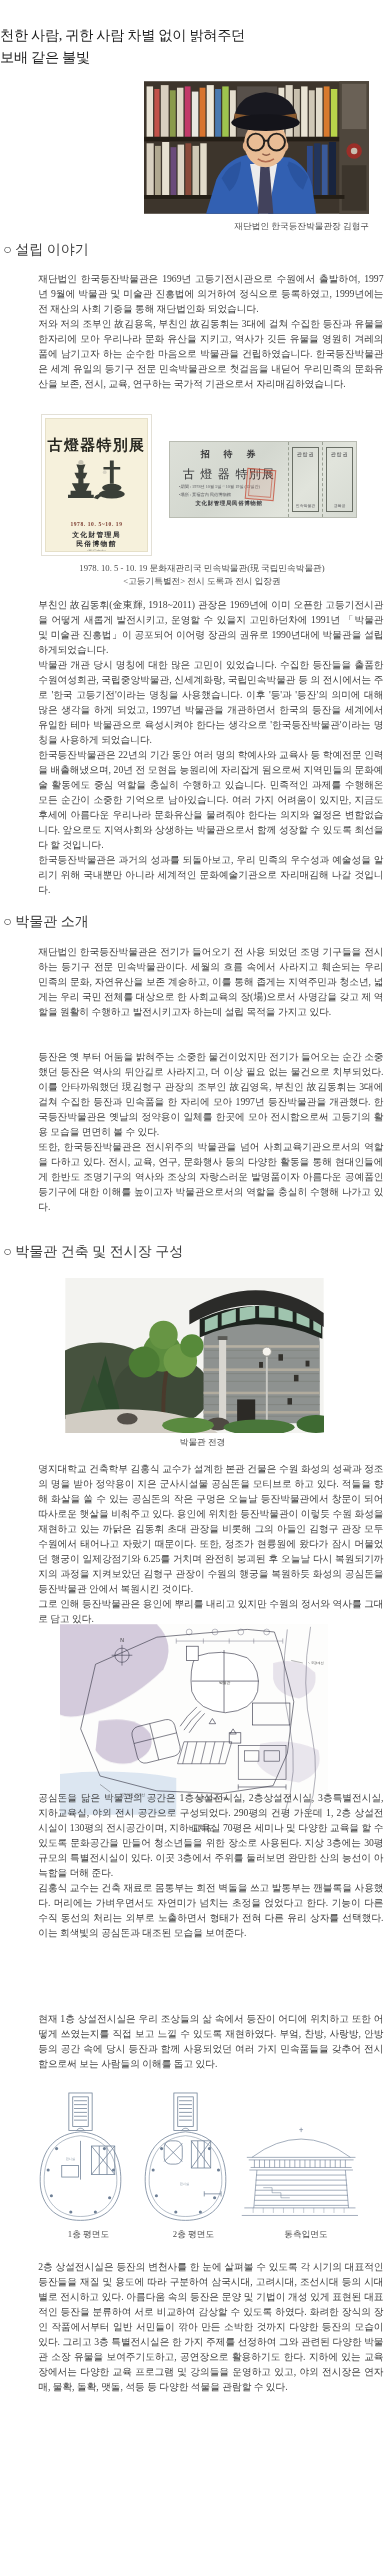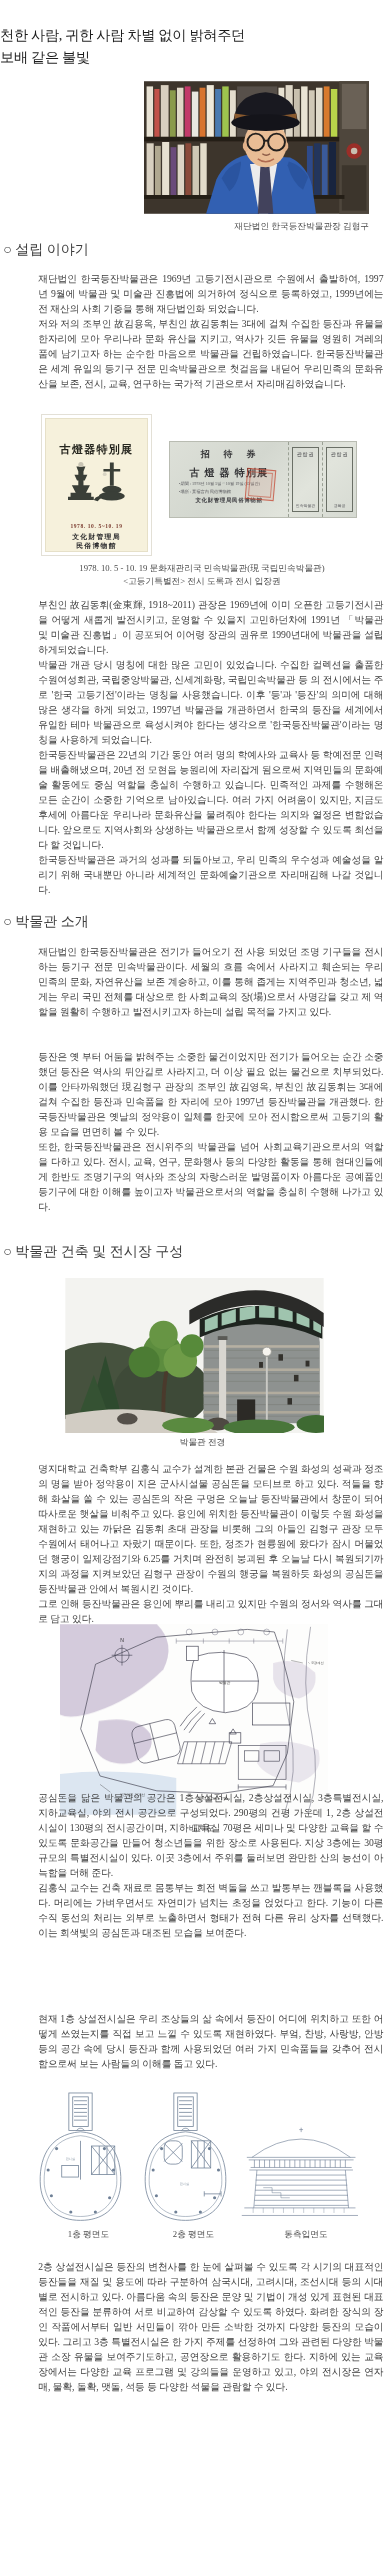--- a/index.html
+++ b/index.html
@@ -18,31 +18,31 @@
   .para p{margin:0;}
   .cap{font-size:8.7px;color:#4a4a4a;line-height:13px;margin:0;padding-left:16px;}
   .capcenter{left:0;right:0;text-align:center;}
   figure{margin:0;}
   .figframe{background:#fff;}
   
   .poster{left:41px;top:414px;width:111px;height:142px;background:#ffffff;
     border:0.6px solid #e3e0d6;box-sizing:border-box;padding:3.2px;}
   .poster-inner{width:100%;height:100%;background:#f6f1dc;border:0.6px solid #e6e0c8;
     box-sizing:border-box;text-align:center;overflow:hidden;}
-  .poster-title{font-size:11px;font-weight:bold;color:#26261f;letter-spacing:1.3px;margin-top:23px;}
+  .poster-title{font-size:15px;font-weight:bold;color:#26261f;letter-spacing:1.3px;margin-top:17px;}
   .poster-date{font-size:5.5px;color:#7a3a2e;font-weight:bold;margin-top:5.2px;letter-spacing:0.6px;}
   .poster-org{font-size:6.8px;font-weight:bold;color:#2e2e30;line-height:1.35;margin-top:2.6px;letter-spacing:1.3px;}
   .poster-sub{font-size:4.2px;color:#8a8a80;margin-top:1.3px;}
   
   .ticket{left:169px;top:441px;width:188px;height:77px;box-sizing:border-box;
     background:linear-gradient(135deg,#dde0d8 0%,#d3d7cf 40%,#e1e4dc 70%,#d6dad2 100%);
     border:0.6px solid #b9bcb2;display:flex;}
   .ticket-main{flex:1;position:relative;text-align:center;padding-top:5.8px;}
   .ticket-title{font-size:9px;font-weight:bold;color:#3a3a3c;letter-spacing:5.8px;margin:0 0 0 3.9px;}
-  .ticket-sub{font-size:10px;font-weight:bold;color:#333336;letter-spacing:1.3px;margin-top:5.2px;}
+  .ticket-sub{font-size:12px;font-weight:normal;color:#333336;letter-spacing:1.3px;margin-top:5.2px;}
   .ticket-line{font-size:4.2px;color:#55555a;text-align:left;margin:1.3px 0 0 9px;line-height:1.45;}
   .ticket-org{font-size:5.5px;color:#3c3c40;font-weight:bold;letter-spacing:0.6px;margin-top:1.9px;}
   .seal{position:absolute;left:76px;top:27px;width:27px;height:28.5px;
     border:1.3px solid rgba(196,72,52,.75);transform:rotate(5deg);
     background:rgba(205,85,60,.10);}
   .seal:before{content:"";position:absolute;inset:1.9px;border:0.6px solid rgba(196,72,52,.55);}
   .stub{width:34px;border-left:0.6px dashed #9aa094;box-sizing:border-box;padding:5.2px 2.6px;
     display:flex;flex-direction:column;justify-content:space-between;align-items:center;}
   .stub-box{width:100%;height:100%;border:0.6px solid #6a6f66;display:flex;flex-direction:column;
     justify-content:space-between;align-items:center;box-sizing:border-box;padding:3.2px 1.3px;}
@@ -187,21 +187,21 @@
   </div>
 </figure>
 
 <div class="abs capcenter" style="top:562px;">
   <p class="cap">1978. 10. 5 - 10. 19 문화재관리국 민속박물관(現 국립민속박물관)</p>
   <p class="cap">&lt;고등기특별전&gt; 전시 도록과 전시 입장권</p>
 </div>
 
 <div class="abs para" style="top:597px;">
   <p>부친인 故김동휘(金東輝, 1918~2011) 관장은  1969년에 이미 오픈한 고등기전시관을 어떻게 새롭게 발전시키고, 운영할 수 있을지 고민하던차에 1991년 「박물관 및 미술관 진흥법」이 공포되어 이어령 장관의 권유로 1990년대에 박물관을 설립하게되었습니다.</p>
-  <p>박물관 개관 당시 명칭에 대한 많은 고민이 있었습니다.  수집한 컬렉션을 출품한 수원여성회관, 국립중앙박물관, 신세계화랑, 국립민속박물관 등 의 전시에서는 주로 '한국 고등기전'이라는 명칭을 사용했습니다.  이후 '등'과 '등잔'의 의미에 대해 많은 생각을 하게 되었고,  1997년 박물관을 개관하면서 한국의 등잔을 세계에서 유일한 테마 박물관으로 육성시켜야 한다는 생각으로 '한국등잔박물관'이라는 명칭을 사용하게 되었습니다.</p>
+  <p>박물관 개관 당시 명칭에 대한 많은 고민이 있었습니다.  수집한 등잔들을 출품한 수원여성회관, 국립중앙박물관, 신세계화랑, 국립민속박물관 등 의 전시에서는 주로 '한국 고등기전'이라는 명칭을 사용했습니다.  이후 '등'과 '등잔'의 의미에 대해 많은 생각을 하게 되었고,  1997년 박물관을 개관하면서 한국의 등잔을 세계에서 유일한 테마 박물관으로 육성시켜야 한다는 생각으로 '한국등잔박물관'이라는 명칭을 사용하게 되었습니다.</p>
   <p>한국등잔박물관은  22년의 기간 동안 여러 명의 학예사와 교육사 등 학예전문 인력을 배출해냈으며, 20년 전 모현읍 능원리에 자리잡게 됨으로써 지역민들의 문화예술 활동에도 중심 역할을 충실히 수행하고 있습니다.   민족적인 과제를 수행해온 모든 순간이 소중한 기억으로 남아있습니다.   여러 가지 어려움이 있지만, 지금도 후세에 아름다운 우리나라 문화유산을 물려줘야 한다는 의지와 열정은 변함없습니다.  앞으로도 지역사회와 상생하는 박물관으로서 함께 성장할 수 있도록 최선을 다 할 것입니다.</p>
   <p>한국등잔박물관은 과거의 성과를 되돌아보고,  우리 민족의 우수성과 예술성을 알리기 위해 국내뿐만 아니라 세계적인 문화예술기관으로 자리매김해 나갈 것입니다.</p>
 </div>
 
 <div class="abs heading" style="top:913px;">○ 박물관 소개</div>
 
 <div class="abs para" style="top:944px;">
   <p>재단법인 한국등잔박물관은 전기가 들어오기 전 사용 되었던 조명 기구들을 전시하는 등기구 전문 민속박물관이다. 세월의 흐름 속에서 사라지고 훼손되는 우리 민족의 문화, 자연유산을 보존 계승하고, 이를 통해 좁게는 지역주민과 청소년, 넓게는 우리 국민 전체를 대상으로 한 사회교육의 장(場)으로서 사명감을 갖고 제 역할을 원활히 수행하고 발전시키고자 하는데 설립 목적을 가지고 있다.</p>
 </div>
 <div class="abs para" style="top:1049px;">

